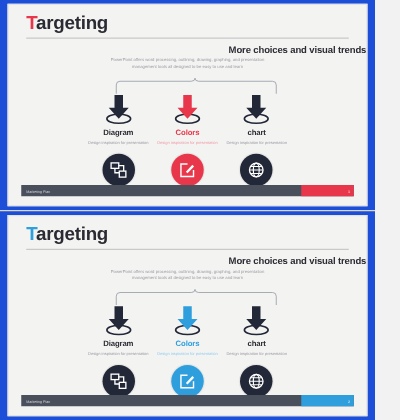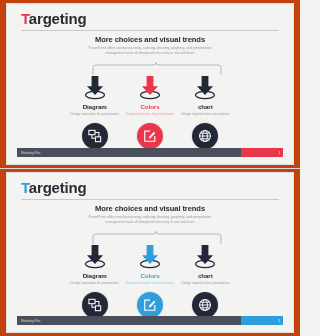--- a/index.html
+++ b/index.html
@@ -6,21 +6,21 @@
   body{
     width:300px;height:336px;
     background:#f2f2f2;
     font-family:"Liberation Sans", sans-serif;
     overflow:hidden;
   }
   .deck{width:300px;height:336px;display:flex;flex-direction:column;}
   .slide{
     position:relative;
     width:300px;height:168px;
-    background:#c2410c;
+    background:#1d4ed8;
     box-sizing:border-box;
     overflow:hidden;
   }
   .slide + .slide{border-top:1px solid #d8d8d8;}
   .slide-inner{
     position:absolute;
     left:6px;right:6px;top:3px;bottom:3px;
     background:#f3f3f2;
     border:1px solid #e2e2e2;
   }
@@ -34,21 +34,21 @@
   .title-accent{color:#e8374a;}
   .slide.blue .title-accent{color:#2e9fdc;}
   .title-rule{
     position:absolute;left:14px;right:14px;top:26px;
     height:1px;background:#c9c9c9;
   }
 
   
   .headline{
     position:absolute;left:0;right:0;top:31px;
-    text-align:center;
+    text-align:right;
     font-size:7.6px;font-weight:bold;
     color:#2b2b33;
     letter-spacing:-0.1px;
   }
   .subline{
     position:absolute;left:78px;right:78px;top:42px;
     text-align:center;
     font-size:3.4px;line-height:1.55;
     color:#9b9ba3;
   }

